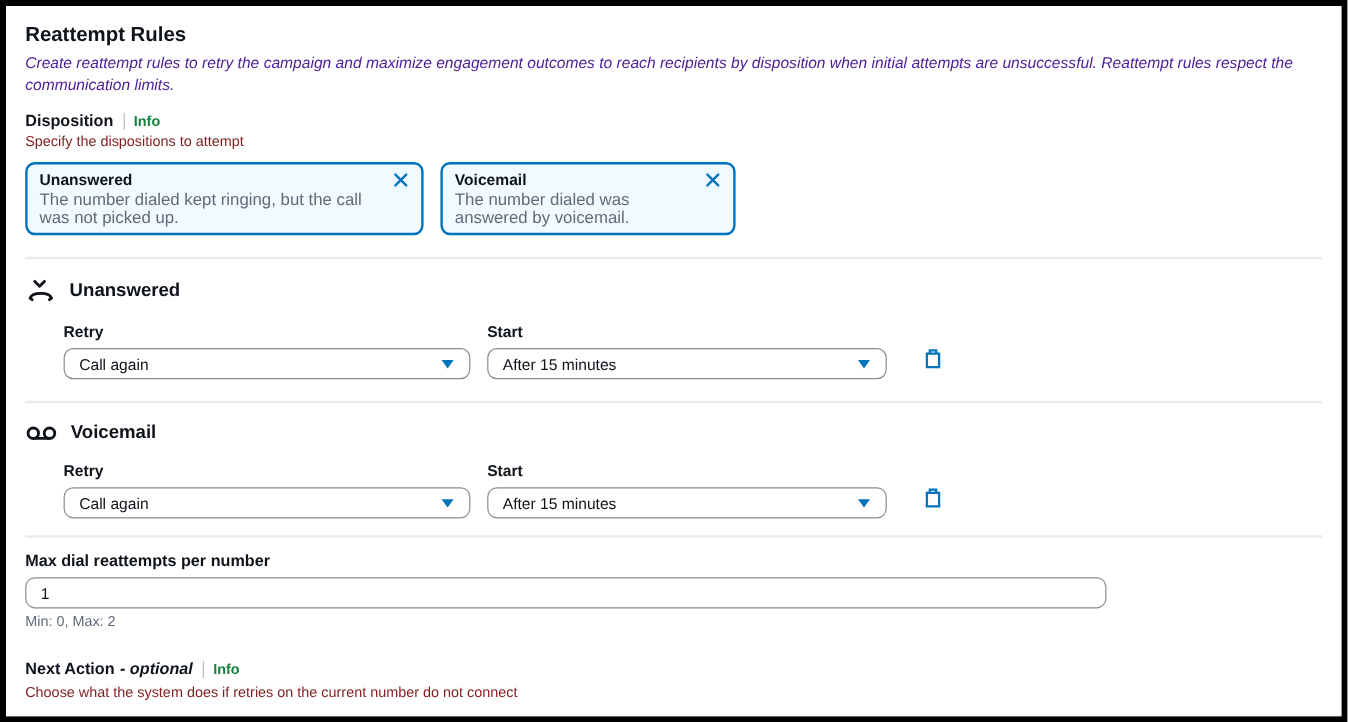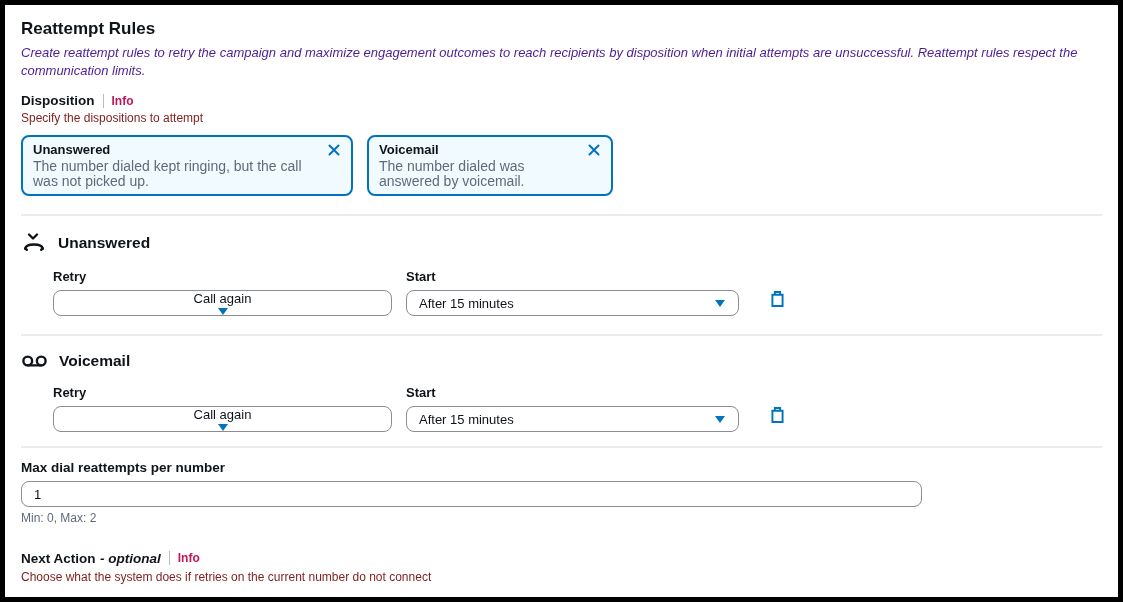--- a/index.html
+++ b/index.html
@@ -11,21 +11,21 @@
     background: #fff;
     padding: 10px 16px;
     overflow: hidden;
   }
   .page-title { font-size: 17px; font-weight: 700; line-height: 24px; margin-top: 2px; }
   .page-desc { font-size: 13px; line-height: 18px; color: #4c1d95; margin-top: 3px; font-style: italic; }
 
   .label-row { display: flex; align-items: center; gap: 8px; margin-top: 13px; }
   .field-label { font-size: 13.5px; font-weight: 700; }
   .v-sep { width: 1px; height: 14px; background: #b6bec9; }
-  .info-link { font-size: 12px; font-weight: 700; color: #be185d; text-decoration: none; cursor: pointer; }
+  .info-link { font-size: 12px; font-weight: 700; color: #15803d; text-decoration: none; cursor: pointer; }
   .helper-text { font-size: 12px; color: #7f1d1d; line-height: 16px; margin-top: 2px; }
 
   .select-box {
     width: 901px; height: 26px;
     border: 1px solid #8c8c94; border-radius: 8px;
     display: flex; align-items: center; justify-content: space-between;
     padding: 0 12px; margin-top: 6px;
     background: #fff; cursor: pointer;
   }
   .select-placeholder { font-size: 13px; font-style: italic; color: #5f6b7a; }
@@ -51,21 +51,21 @@
   .section-title { font-size: 15.5px; font-weight: 700; }
 
   .controls-row { display: flex; align-items: flex-end; margin-left: 32px; margin-top: 14px; gap: 14px; }
   .control-col .field-label { font-size: 13px; }
   .control-select {
     height: 26px; border: 1px solid #8c8c94; border-radius: 8px;
     display: flex; align-items: center; justify-content: space-between;
     padding: 0 12px; margin-top: 6px; background: #fff; cursor: pointer;
     font-size: 13px;
   }
-  .w-retry { width: 339px; flex-direction: column; }
+  .w-retry { width: 339px; }
   .w-start { width: 333px; }
   .trash-btn { background: none; border: none; cursor: pointer; padding: 2px; margin: 0 0 3px 14px; display: inline-flex; }
 
   .text-input {
     width: 901px; height: 26px;
     border: 1px solid #8c8c94; border-radius: 8px;
     padding: 0 12px; margin-top: 6px;
     font-size: 13px; font-family: inherit; color: #0f141a;
   }
   .constraint { font-size: 12px; color: #5f6b7a; margin-top: 4px; }

